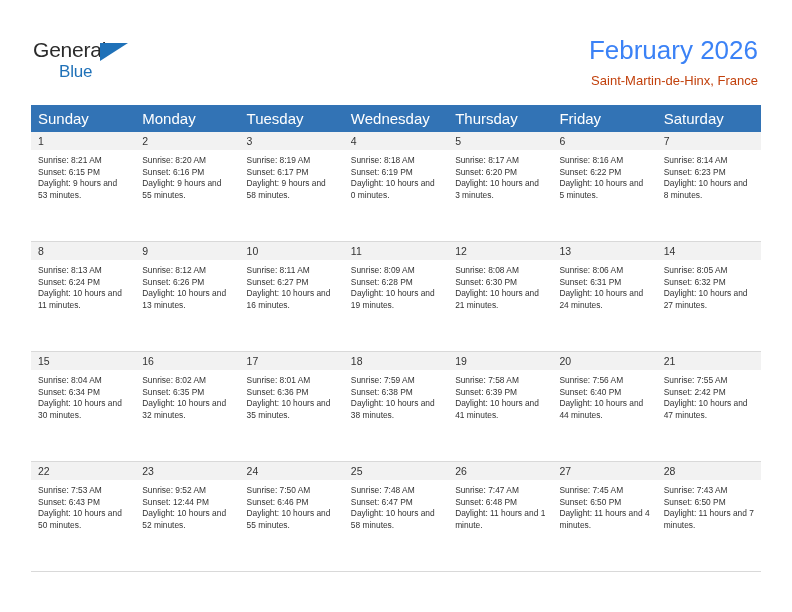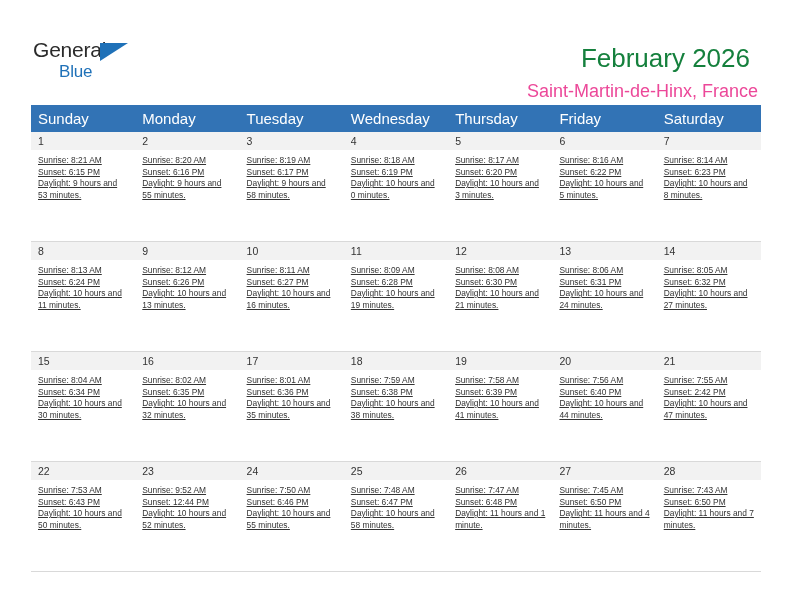--- a/index.html
+++ b/index.html
@@ -63,28 +63,28 @@
   }
   .title-block {
     position: absolute;
     right: 34px;
     top: 34px;
     text-align: right;
     width: 420px;
   }
   .cal-title {
     font-size: 26px;
-    color: #15803d;
+    color: #3b82f6;
     line-height: 32px;
     font-weight: normal;
-    margin: 8px;
+    margin: 0;
   }
   .cal-subtitle {
-    font-size: 18px;
-    color: #ec4899;
+    font-size: 13px;
+    color: #c2410c;
     line-height: 18px;
     margin: 6px 0 0 0;
     font-weight: normal;
   }
 
   
   .cal-wrap {
     position: absolute;
     left: 31px;
     top: 105px;
@@ -124,21 +124,20 @@
     color: #333333;
     padding: 4px 0 4px 7px;
     height: 18px;
     line-height: 10px;
   }
   .dayinfo {
     padding: 5px 7px 0 7px;
     font-size: 8.4px;
     color: #333333;
     line-height: 11.6px;
-    text-decoration: underline;
   }
   .dayinfo div { white-space: nowrap; }
   .dayinfo .wrap2 { white-space: normal; }
 </style>
 </head>
 <body>
 
 <div id="page">
 
   <div class="header">

